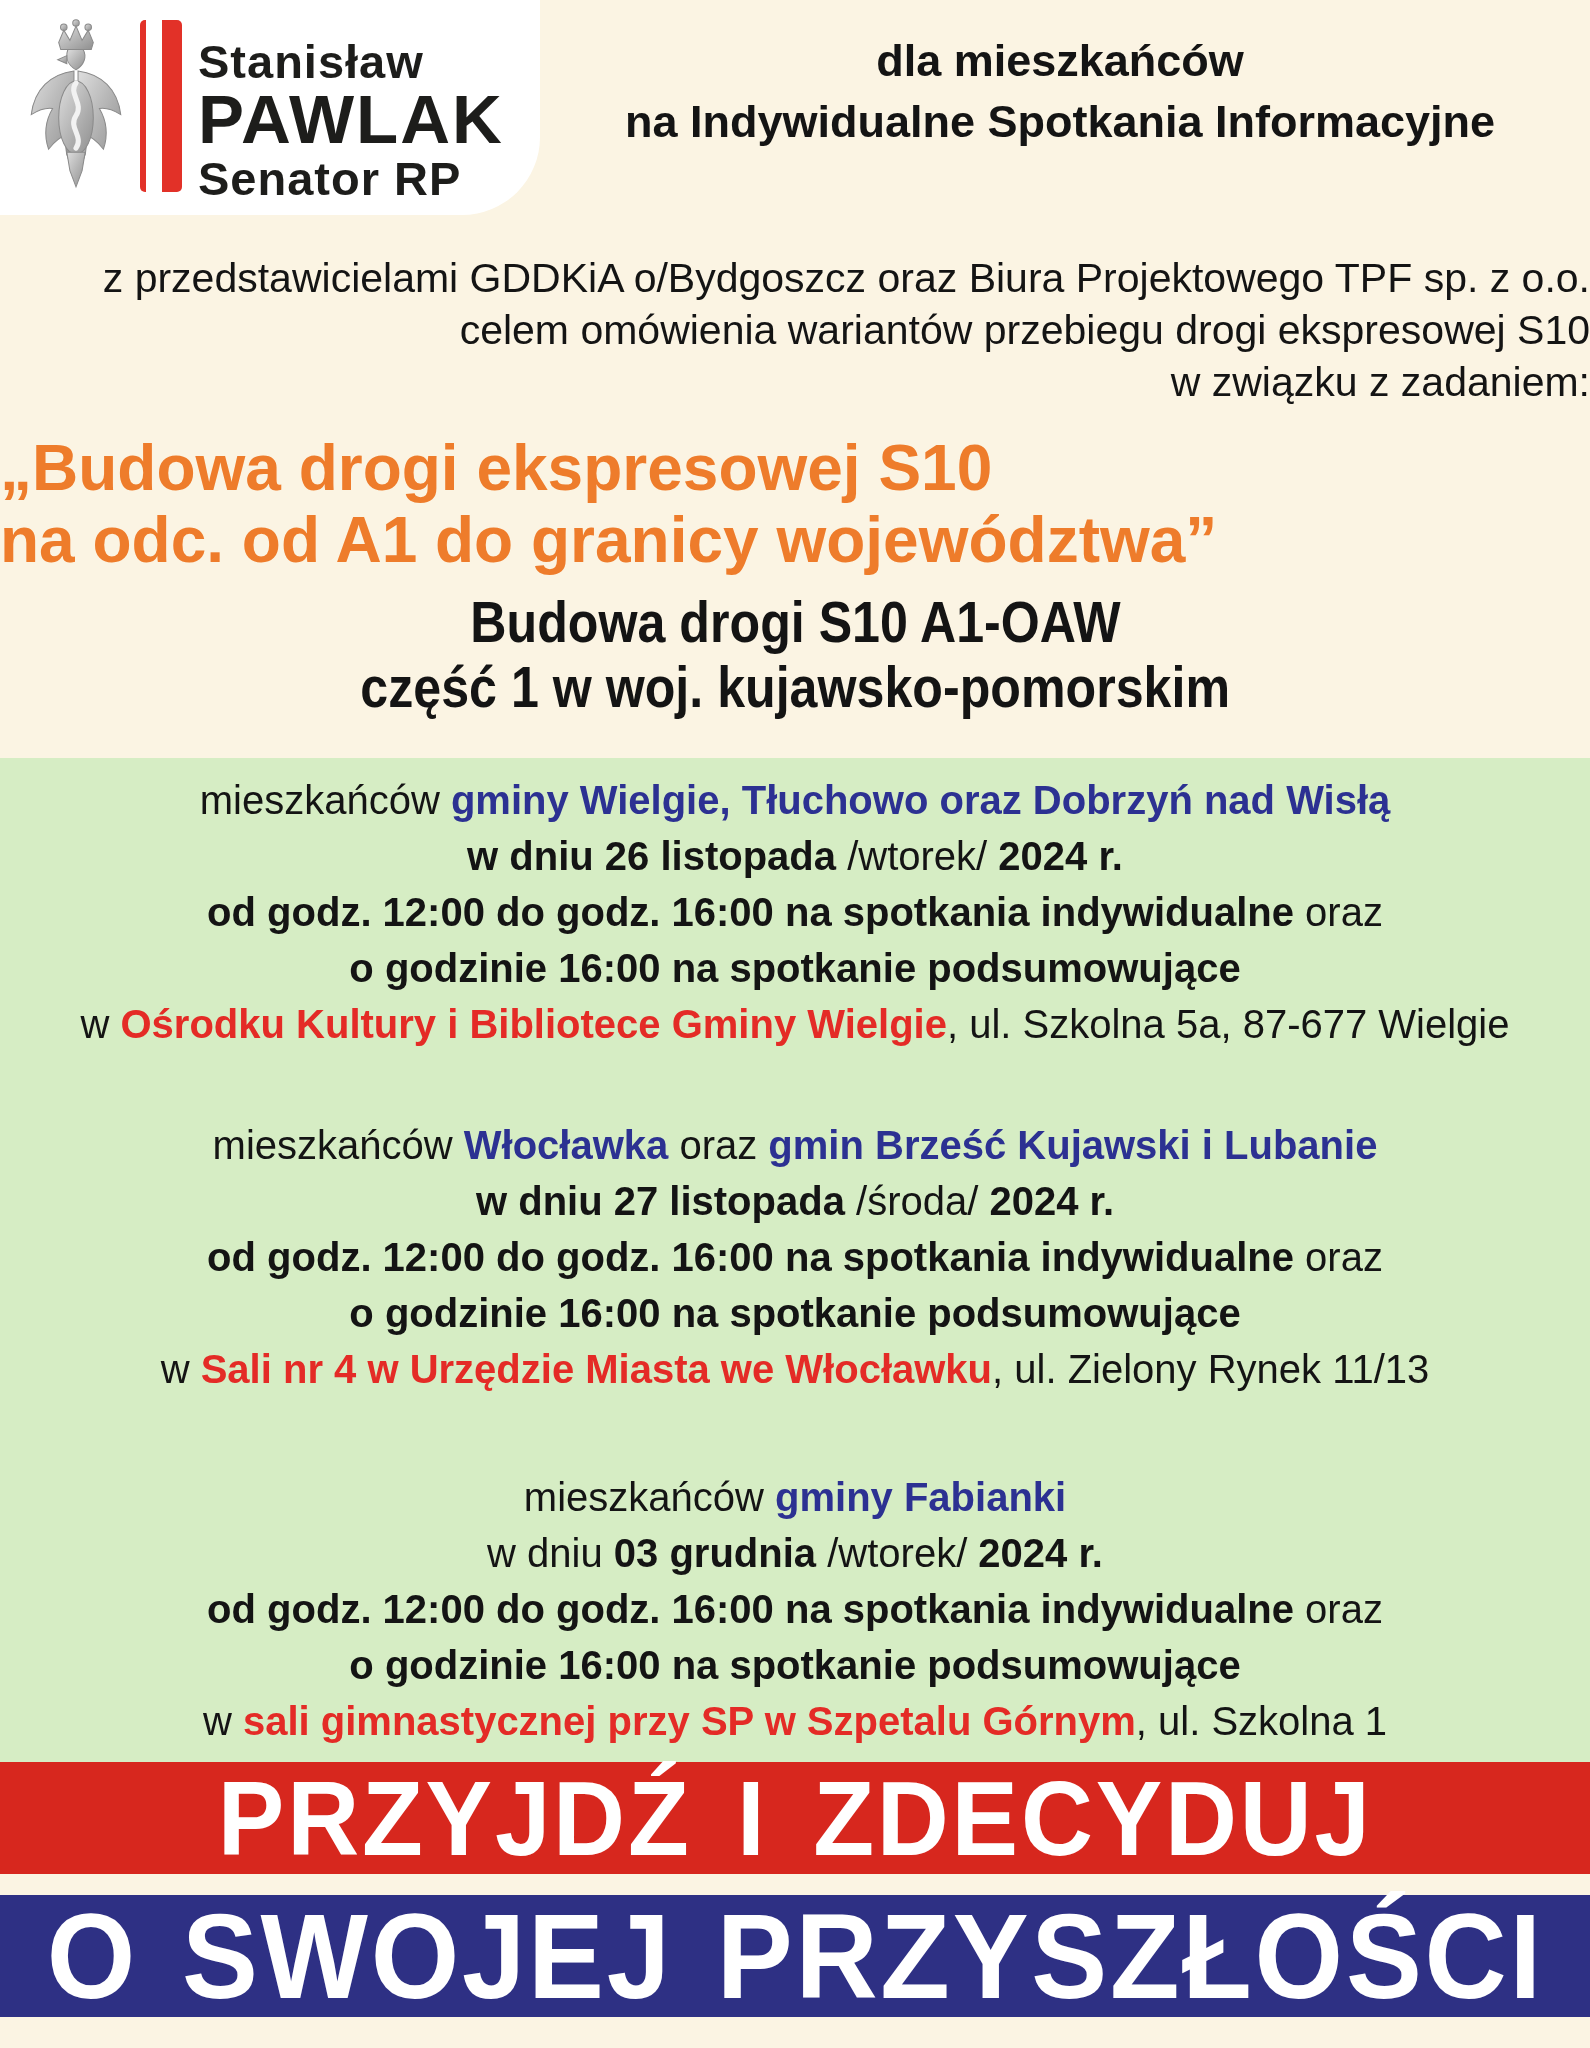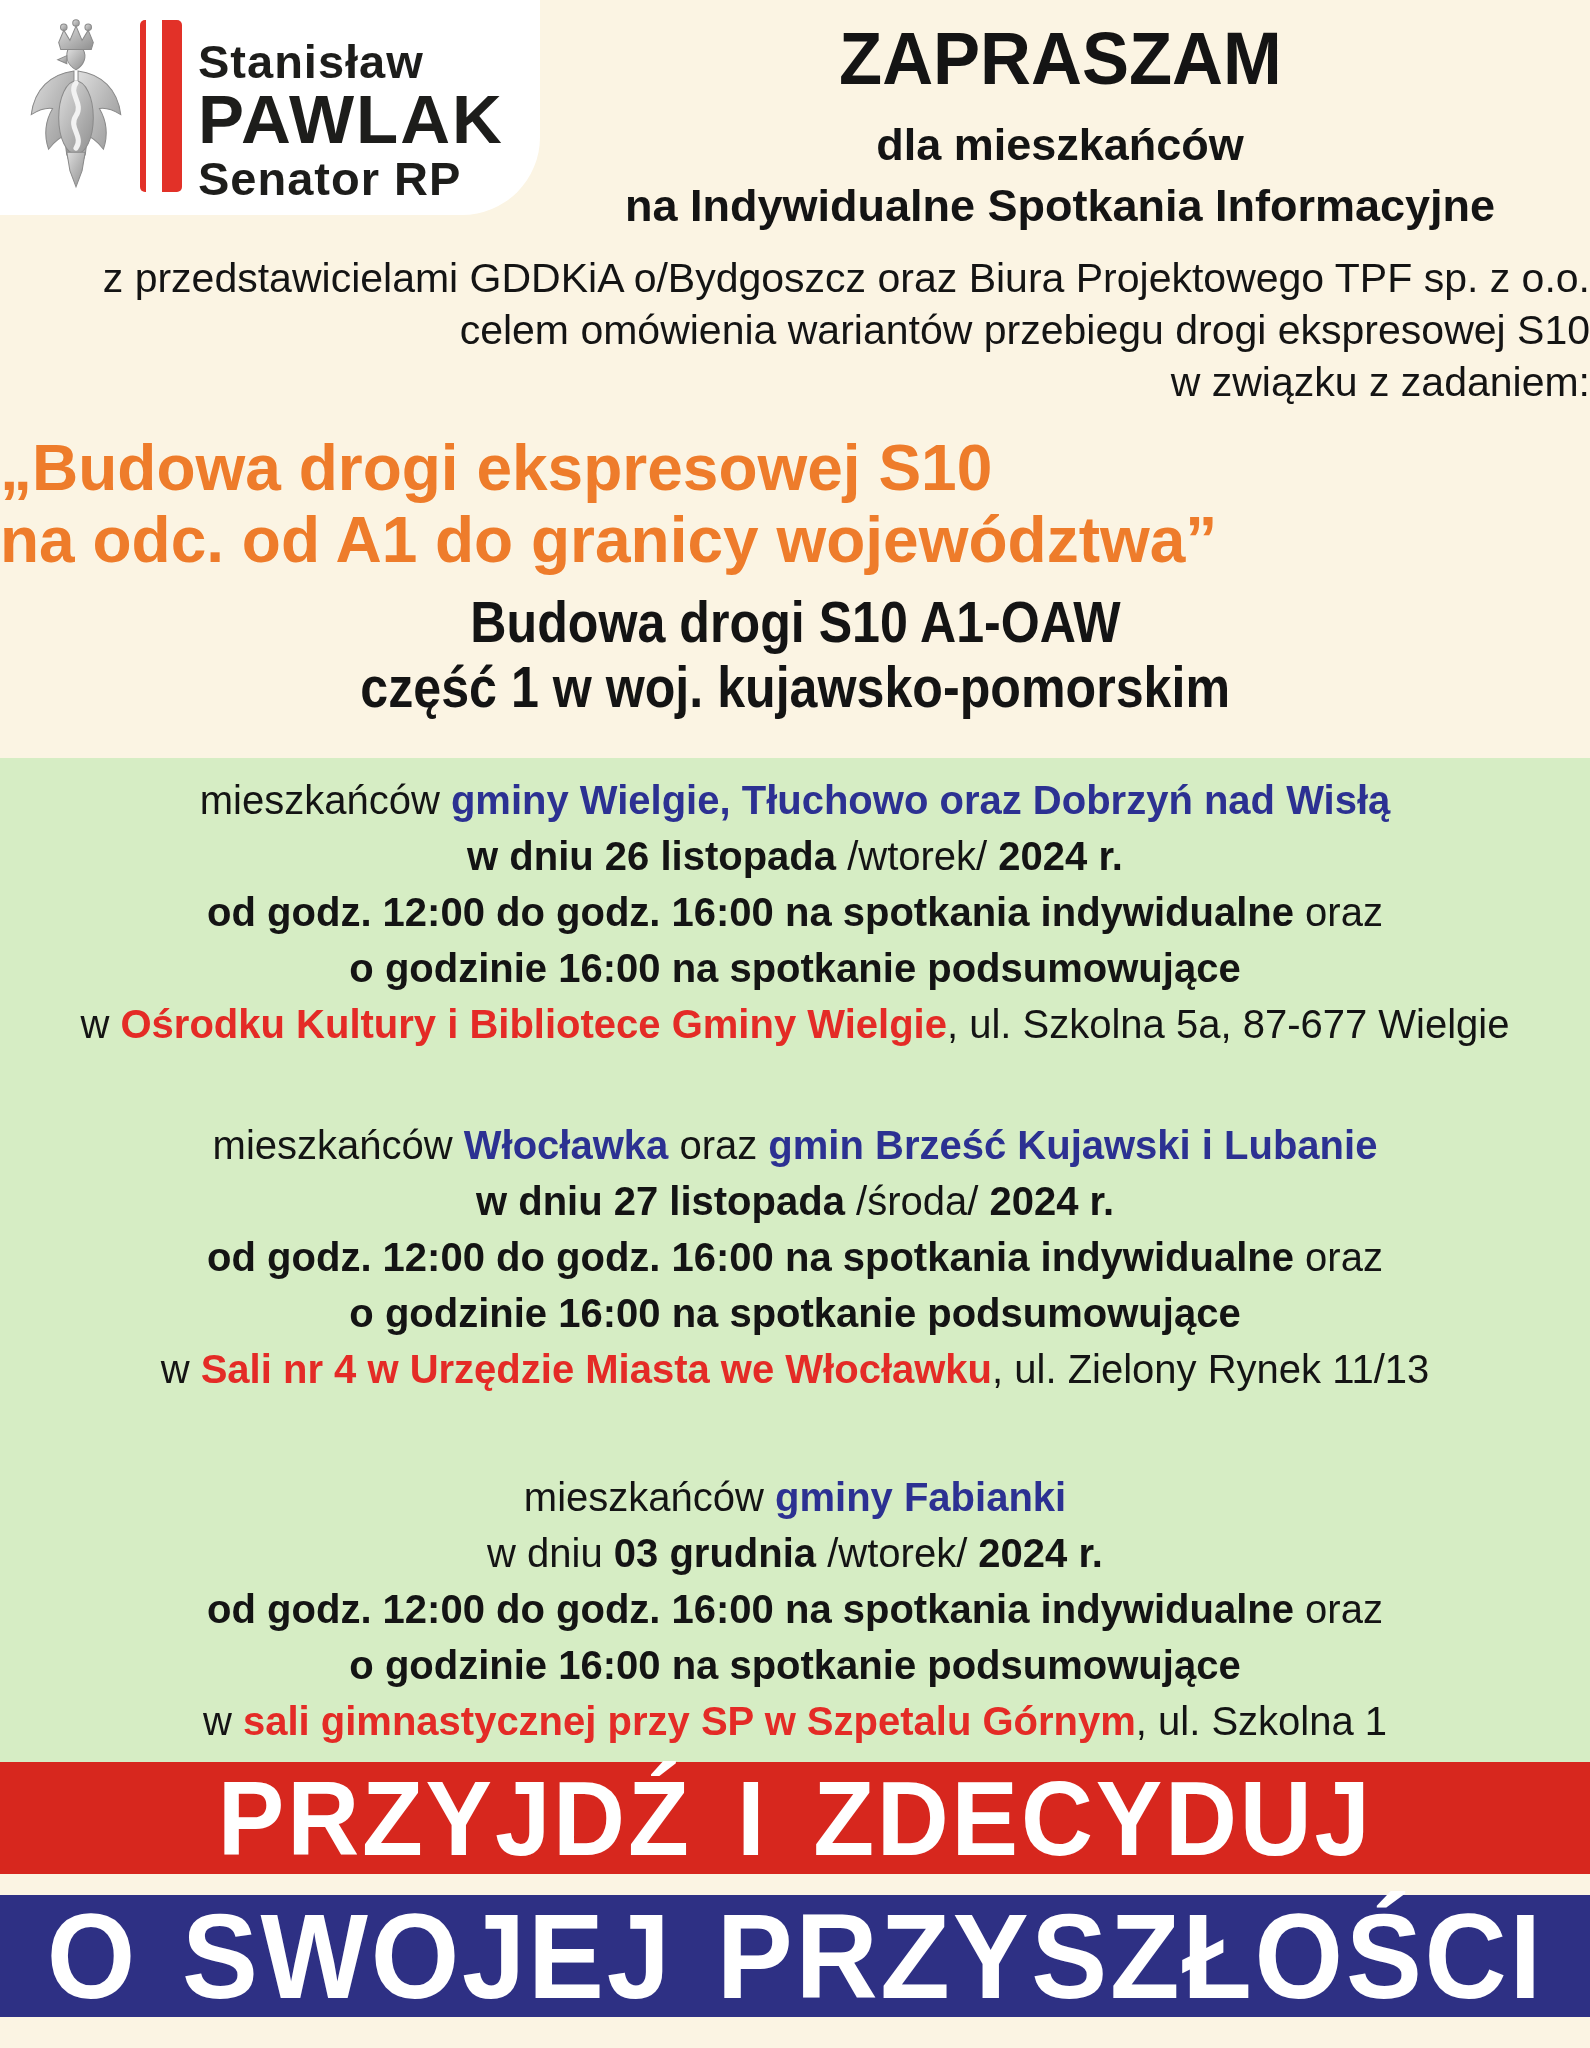--- a/index.html
+++ b/index.html
@@ -101,21 +101,20 @@
   </svg>
   <div class="flag-bar"></div>
   <div class="logo-text">
     <div class="l1">Stanisław</div>
     <div class="l2">PAWLAK</div>
     <div class="l3">Senator RP</div>
   </div>
 </div>
 
 <div class="invite-header">
-  <div><span class="invite-title">ZAPRASZAM</span></div>
   <div class="invite-subs">
     <div class="invite-sub">dla mieszkańców</div>
     <div class="invite-sub">na Indywidualne Spotkania Informacyjne</div>
   </div>
 </div>
 
 <div class="intro">
   <div>z przedstawicielami GDDKiA o/Bydgoszcz oraz Biura Projektowego TPF sp. z o.o.</div>
   <div>celem omówienia wariantów przebiegu drogi ekspresowej S10</div>
   <div>w związku z zadaniem:</div>

